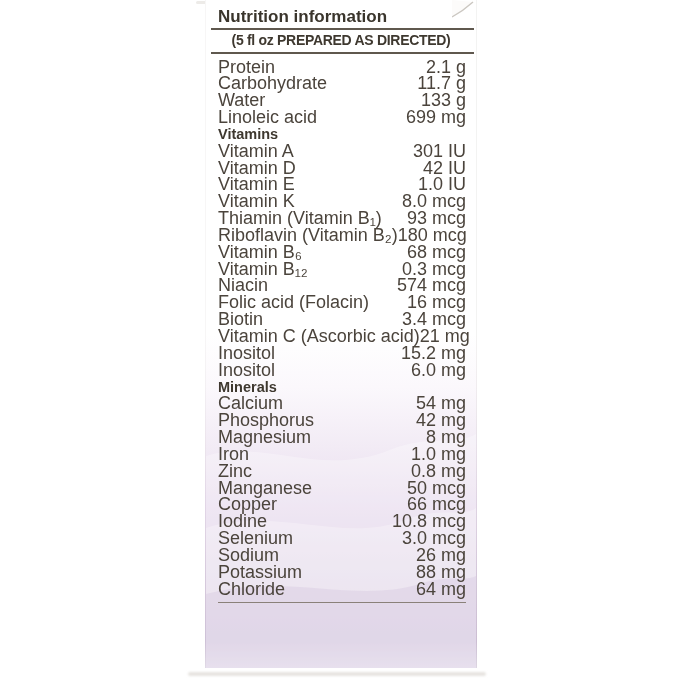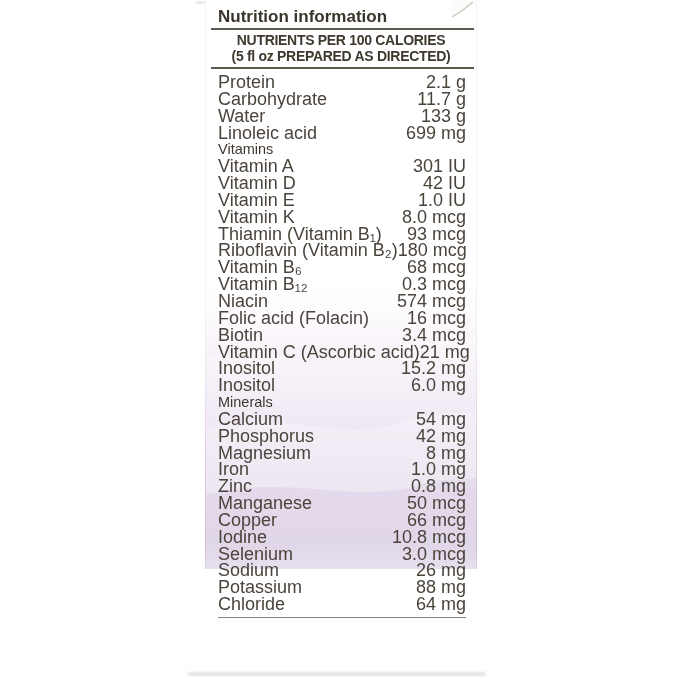--- a/index.html
+++ b/index.html
@@ -15,21 +15,21 @@
     position:absolute; left:196px; top:1px; width:280px; height:3px;
     background:#edebe8; border-radius:2px; filter:blur(0.6px);
   }
   .smudge-bottom {
     position:absolute; left:188px; top:672px; width:298px; height:4px;
     background:#e7e4e1; border-radius:2px; filter:blur(1px);
   }
 
   
   .panel {
-    position:absolute; left:205px; top:0; width:272px; height:569px;
+    position:absolute; left:205px; top:0; width:272px; height:668px;
     background:linear-gradient(180deg,
       #ffffff 0%, #ffffff 50%,
       #fbf8fc 58%, #f2ebf5 67%,
       #e8dcee 76%, #ddd0e5 86%,
       #d4c6de 96%, #e7e1ee 100%);
     border-left:1px solid rgba(120,110,100,0.06);
     border-right:1px solid rgba(120,110,100,0.08);
     box-sizing:border-box;
   }
   .waves {
@@ -53,21 +53,21 @@
   .rule-2 { margin-top:3px; }
 
   .rows { margin-top:5px; padding:0 10px 0 12px; }
   .row {
     display:flex; justify-content:space-between; align-items:baseline;
     font-size:18px; line-height:16.85px; color:#4b443c;
   }
   .row .name { white-space:nowrap; }
   .row .value { white-space:nowrap; text-align:right; }
   .section-header {
-    font-size:14.5px; line-height:16.85px; font-weight:normal; color:#3e382f;
+    font-size:14.5px; line-height:16.85px; font-weight:bold; color:#3e382f;
   }
   .rule-bottom {
     height:1px; background:#8a8179; margin:4px 10px 0 12px;
   }
 
   .curl { position:absolute; top:0; right:0; width:24px; height:18px; z-index:3; }
 </style>
 </head>
 <body>
 
@@ -88,21 +88,20 @@
       <path d="M0,17 Q11,11 21,2 L0,0 Z" fill="#fcfbfa"></path>
       <path d="M0,17 Q11,11 21,2" fill="none" stroke="#cbc7c1" stroke-width="1.4"></path>
     </svg>
 
     <div class="content">
       <div class="title">Nutrition information</div>
 
       <div class="rule"></div>
 
       <div class="subtitle">
-        <div>NUTRIENTS PER 100 CALORIES</div>
         <div>(5 fl oz PREPARED AS DIRECTED)</div>
       </div>
 
       <div class="rule rule-2"></div>
 
       <div class="rows" id="rows">
           <div class="row">
             <span class="name">Protein</span>
             <span class="value">2.1 g</span>
           </div>

